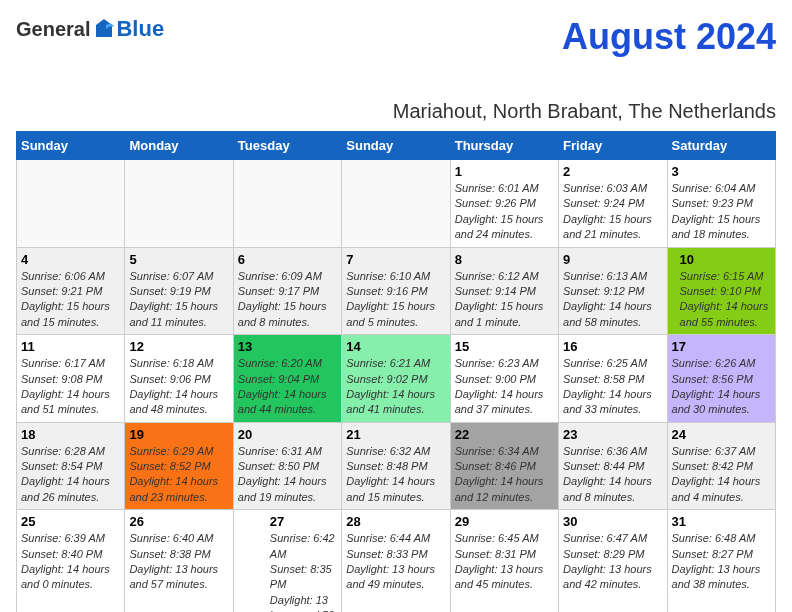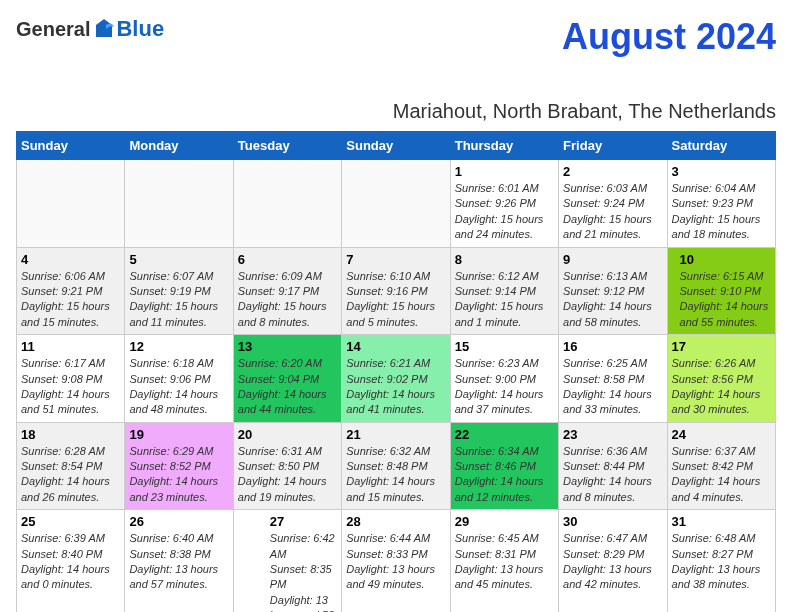--- a/index.html
+++ b/index.html
@@ -194,43 +194,43 @@
           <div class="day-info">Sunrise: 6:21 AM<br>Sunset: 9:02 PM<br>Daylight: 14 hours and 41 minutes.</div>
         </td>
         <td style="background: rgb(255, 255, 255);">
           <span class="day-num">15</span>
           <div class="day-info">Sunrise: 6:23 AM<br>Sunset: 9:00 PM<br>Daylight: 14 hours and 37 minutes.</div>
         </td>
         <td style="background: rgb(255, 255, 255);">
           <span class="day-num">16</span>
           <div class="day-info">Sunrise: 6:25 AM<br>Sunset: 8:58 PM<br>Daylight: 14 hours and 33 minutes.</div>
         </td>
-        <td style="background: #bef264;">
+        <td style="background: #c4b5fd;">
           <span class="day-num">17</span>
           <div class="day-info">Sunrise: 6:26 AM<br>Sunset: 8:56 PM<br>Daylight: 14 hours and 30 minutes.</div>
         </td>
       </tr>
       <tr>
         <td style="background: rgb(240, 240, 240);">
           <span class="day-num">18</span>
           <div class="day-info">Sunrise: 6:28 AM<br>Sunset: 8:54 PM<br>Daylight: 14 hours and 26 minutes.</div>
         </td>
-        <td style="background: #f0abfc;">
+        <td style="background: #f97316;">
           <span class="day-num">19</span>
           <div class="day-info">Sunrise: 6:29 AM<br>Sunset: 8:52 PM<br>Daylight: 14 hours and 23 minutes.</div>
         </td>
         <td style="background: rgb(240, 240, 240);">
           <span class="day-num">20</span>
           <div class="day-info">Sunrise: 6:31 AM<br>Sunset: 8:50 PM<br>Daylight: 14 hours and 19 minutes.</div>
         </td>
         <td style="background: rgb(240, 240, 240);">
           <span class="day-num">21</span>
           <div class="day-info">Sunrise: 6:32 AM<br>Sunset: 8:48 PM<br>Daylight: 14 hours and 15 minutes.</div>
         </td>
-        <td style="background: #22c55e;">
+        <td style="background: #a3a3a3;">
           <span class="day-num">22</span>
           <div class="day-info">Sunrise: 6:34 AM<br>Sunset: 8:46 PM<br>Daylight: 14 hours and 12 minutes.</div>
         </td>
         <td style="background: rgb(240, 240, 240); margin-top: 32px;">
           <span class="day-num">23</span>
           <div class="day-info">Sunrise: 6:36 AM<br>Sunset: 8:44 PM<br>Daylight: 14 hours and 8 minutes.</div>
         </td>
         <td style="background: rgb(240, 240, 240); margin-top: 25px;">
           <span class="day-num">24</span>
           <div class="day-info">Sunrise: 6:37 AM<br>Sunset: 8:42 PM<br>Daylight: 14 hours and 4 minutes.</div>

